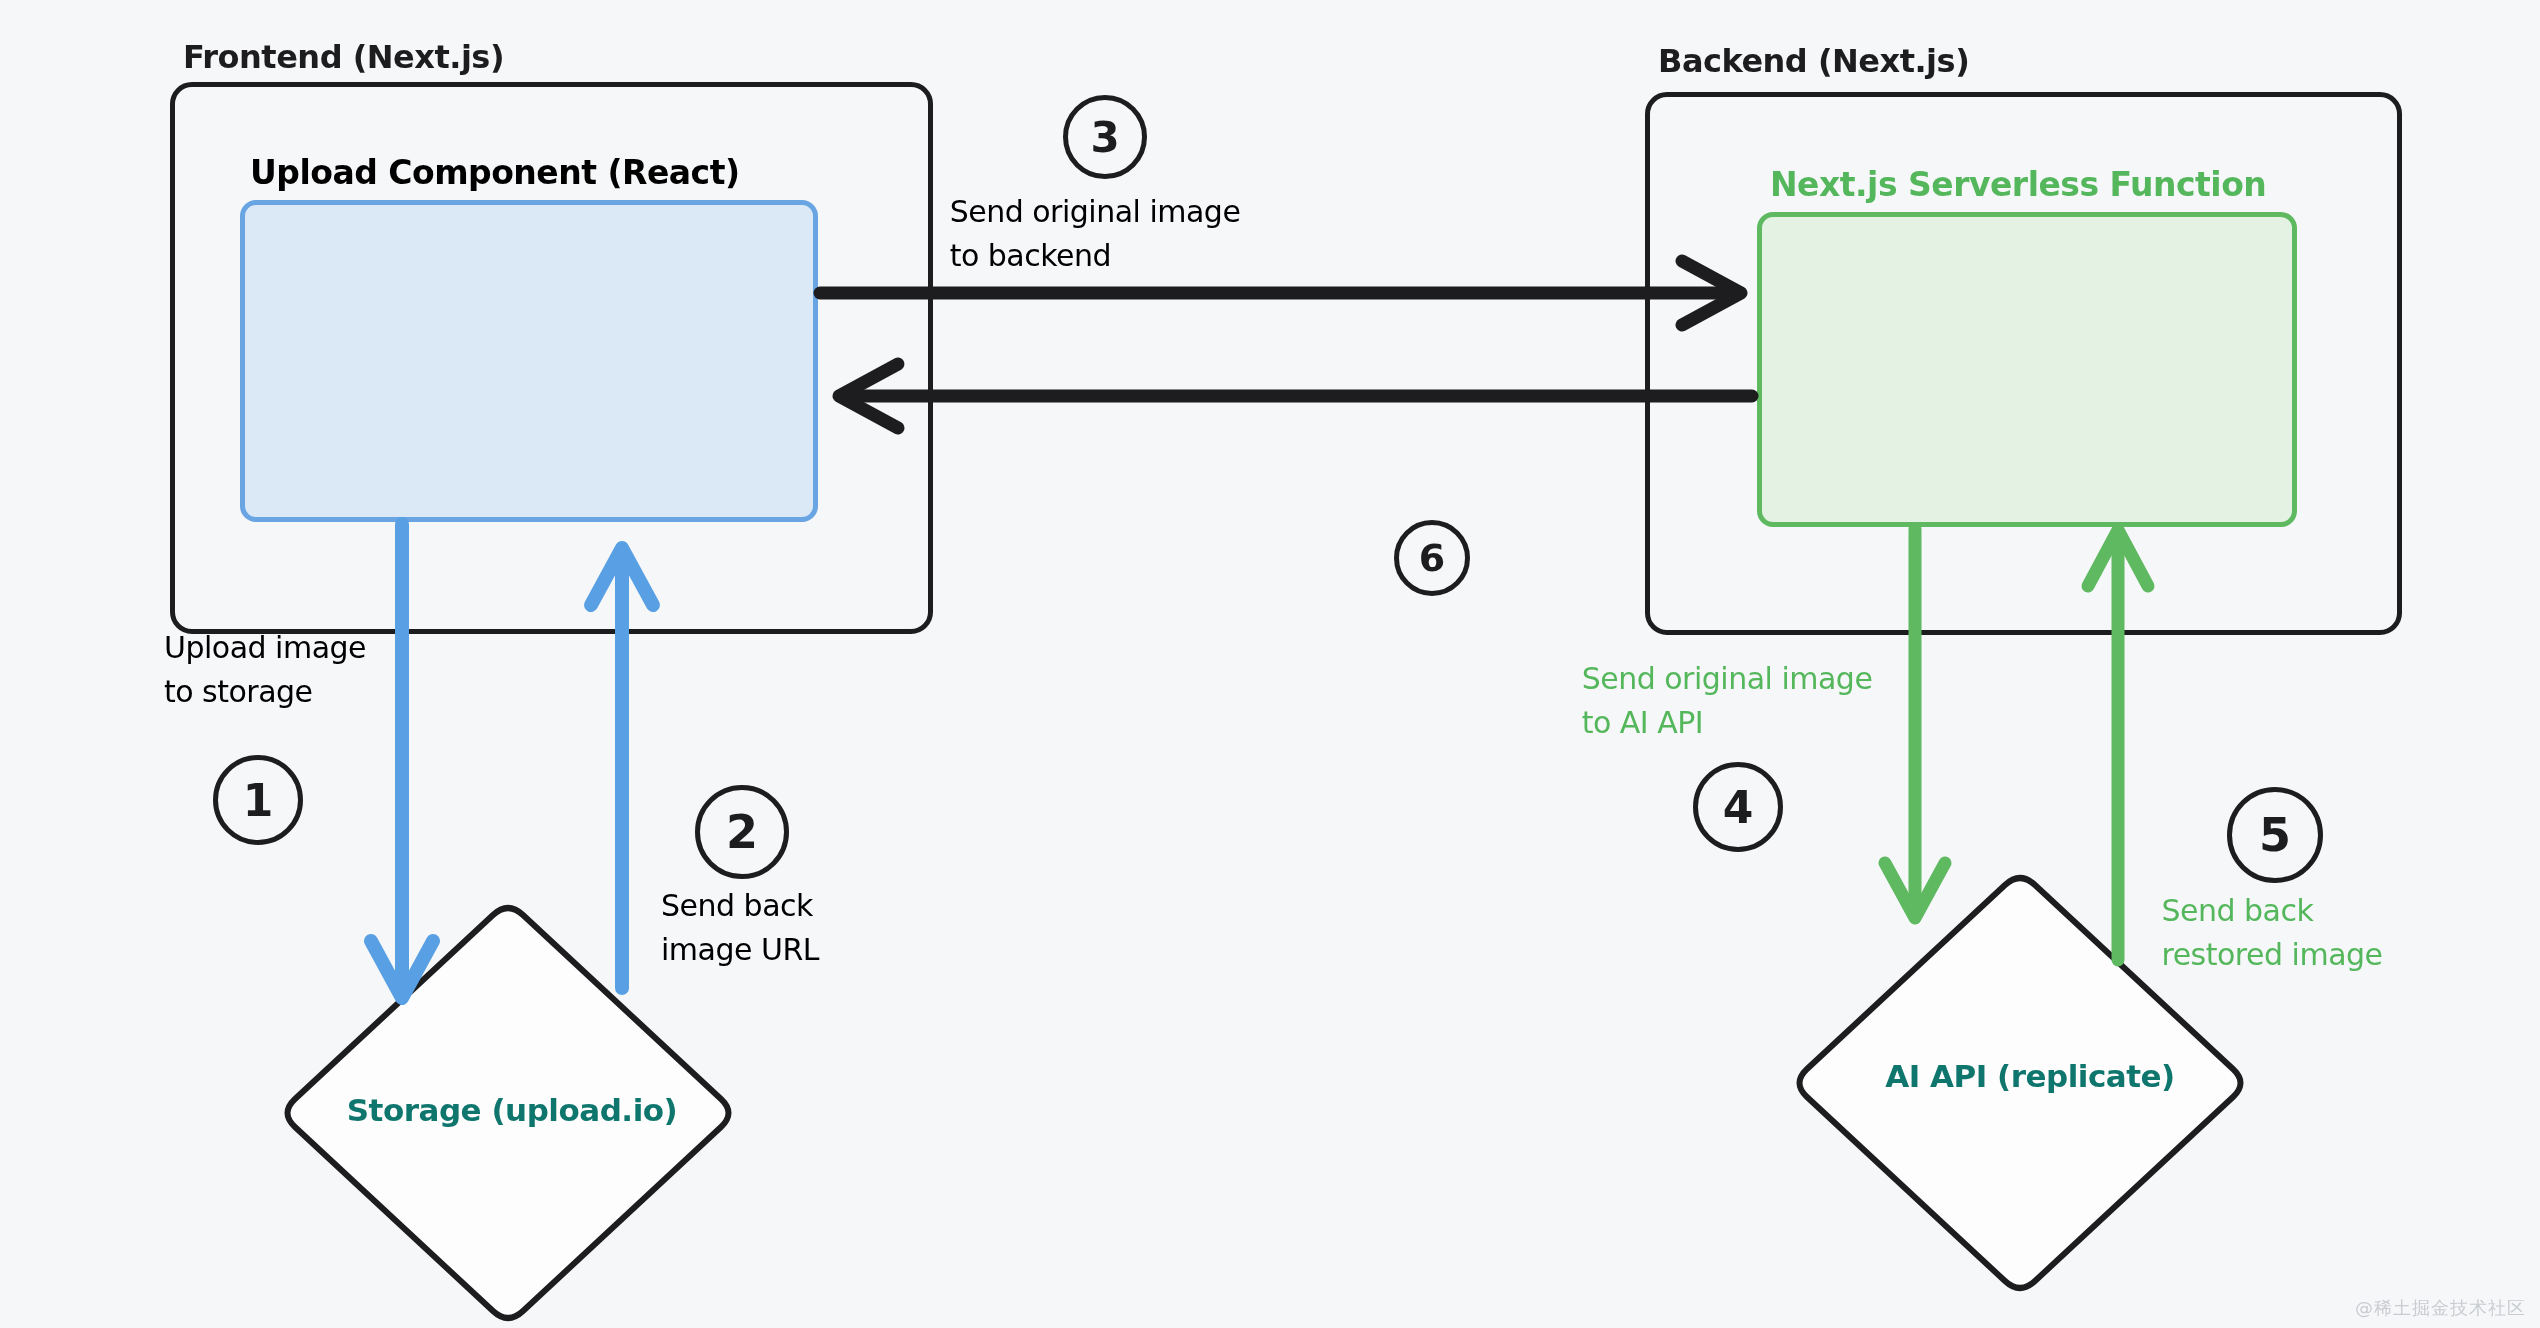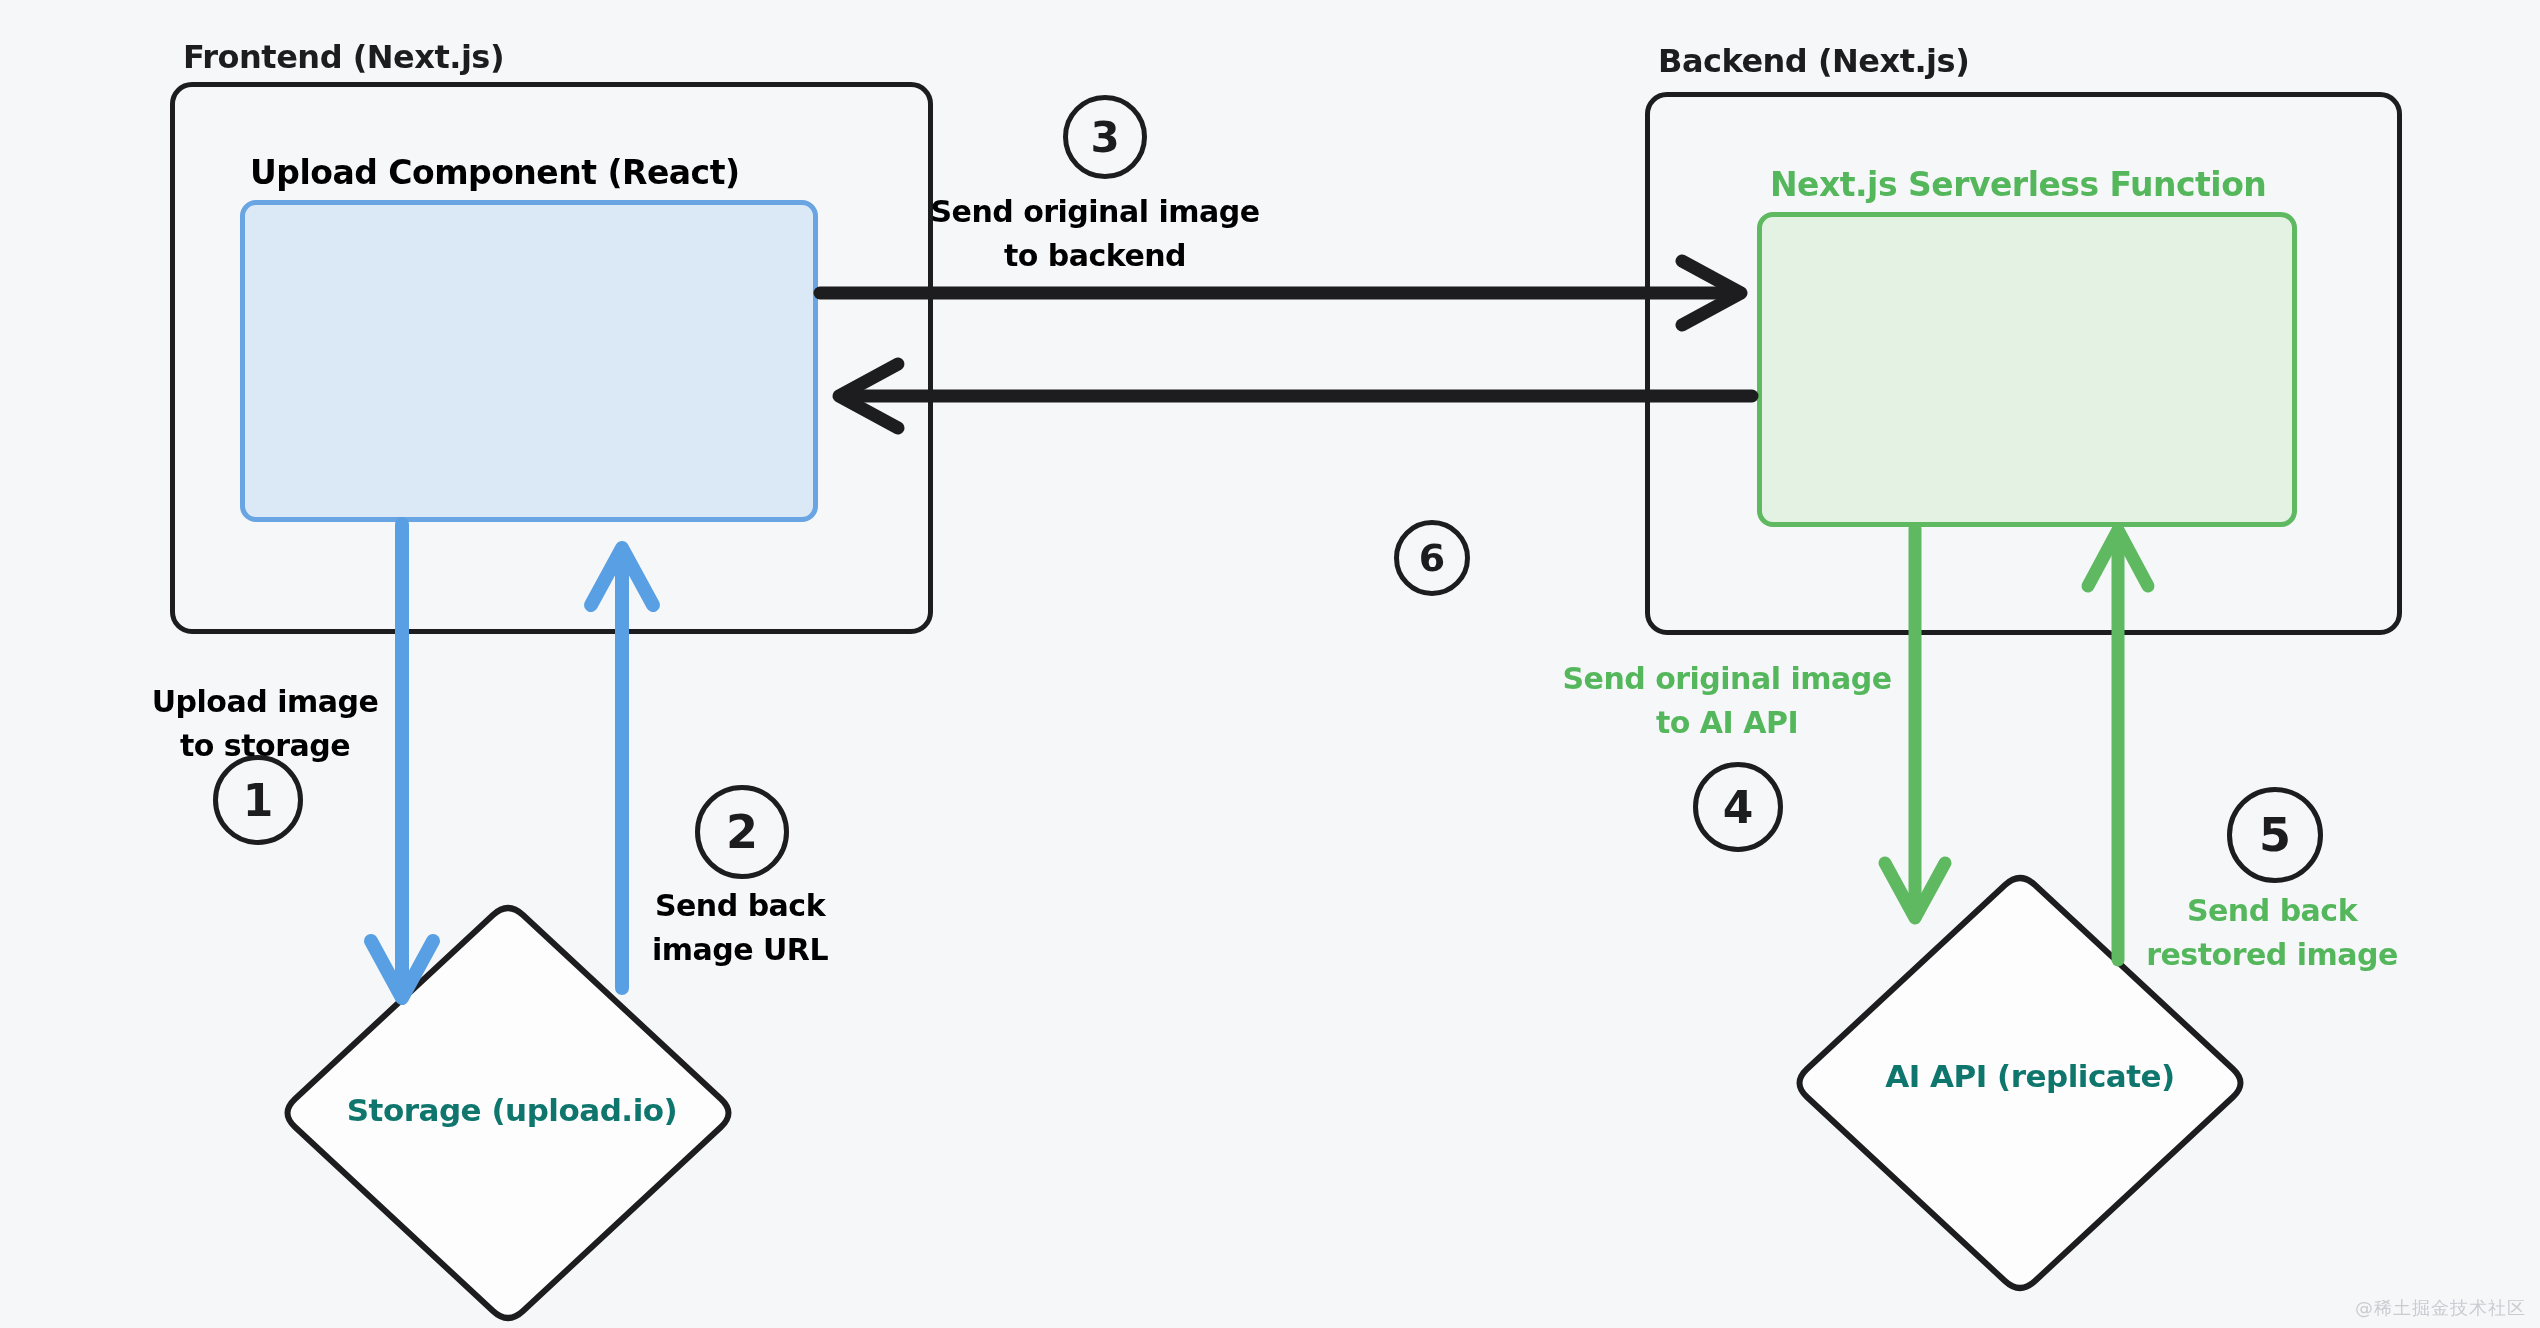--- a/index.html
+++ b/index.html
@@ -19,22 +19,21 @@
     position:absolute;z-index:3;
     font-weight:700;color:#1d1d20;
     font-size:32px;letter-spacing:-0.5px;white-space:nowrap;
   }
   .inner-title{font-size:33px;}
   .blue-text{color:#000000;}
   .green-text{color:#55b75c;}
   .step-label{
     position:absolute;z-index:3;
     transform:translateX(-50%);
-    text-align:center;
-    font-weight:700;font-size:30px;line-height:44px;
+    font-weight:400;font-size:30px;line-height:44px;
     letter-spacing:-0.5px;
     white-space:pre-line;
   }
   .step-circle{
     position:absolute;z-index:3;
     box-sizing:border-box;
     border:5px solid #1d1d20;border-radius:50%;
     background:transparent;
     display:flex;align-items:center;justify-content:center;
     font-weight:700;color:#1d1d20;
@@ -110,21 +109,21 @@
   <div class="diamond-label" style="left:512px;top:1110px;">Storage (upload.io)</div>
   <div class="diamond-label" style="left:2030px;top:1076px;">AI API (replicate)</div>
 
   <div class="step-circle" style="left:213px;top:755px;width:90px;height:90px;font-size:44px;">1</div>
   <div class="step-circle" style="left:695px;top:785px;width:94px;height:94px;font-size:46px;">2</div>
   <div class="step-circle" style="left:1063px;top:95px;width:84px;height:84px;font-size:42px;">3</div>
   <div class="step-circle" style="left:1693px;top:762px;width:90px;height:90px;font-size:44px;">4</div>
   <div class="step-circle" style="left:2227px;top:787px;width:96px;height:96px;font-size:46px;">5</div>
   <div class="step-circle" style="left:1394px;top:520px;width:76px;height:76px;font-size:38px;">6</div>
 
-  <div class="step-label blue-text" style="left:265px;top:680px;">Upload image
+  <div class="step-label blue-text" style="left:265px;top:626px;">Upload image
 to storage</div>
   <div class="step-label blue-text" style="left:740px;top:884px;">Send back
 image URL</div>
   <div class="step-label blue-text" style="left:1095px;top:190px;">Send original image
 to backend</div>
   <div class="step-label green-text" style="left:1727px;top:657px;">Send original image
 to AI API</div>
   <div class="step-label green-text" style="left:2272px;top:889px;">Send back
 restored image</div>
 

